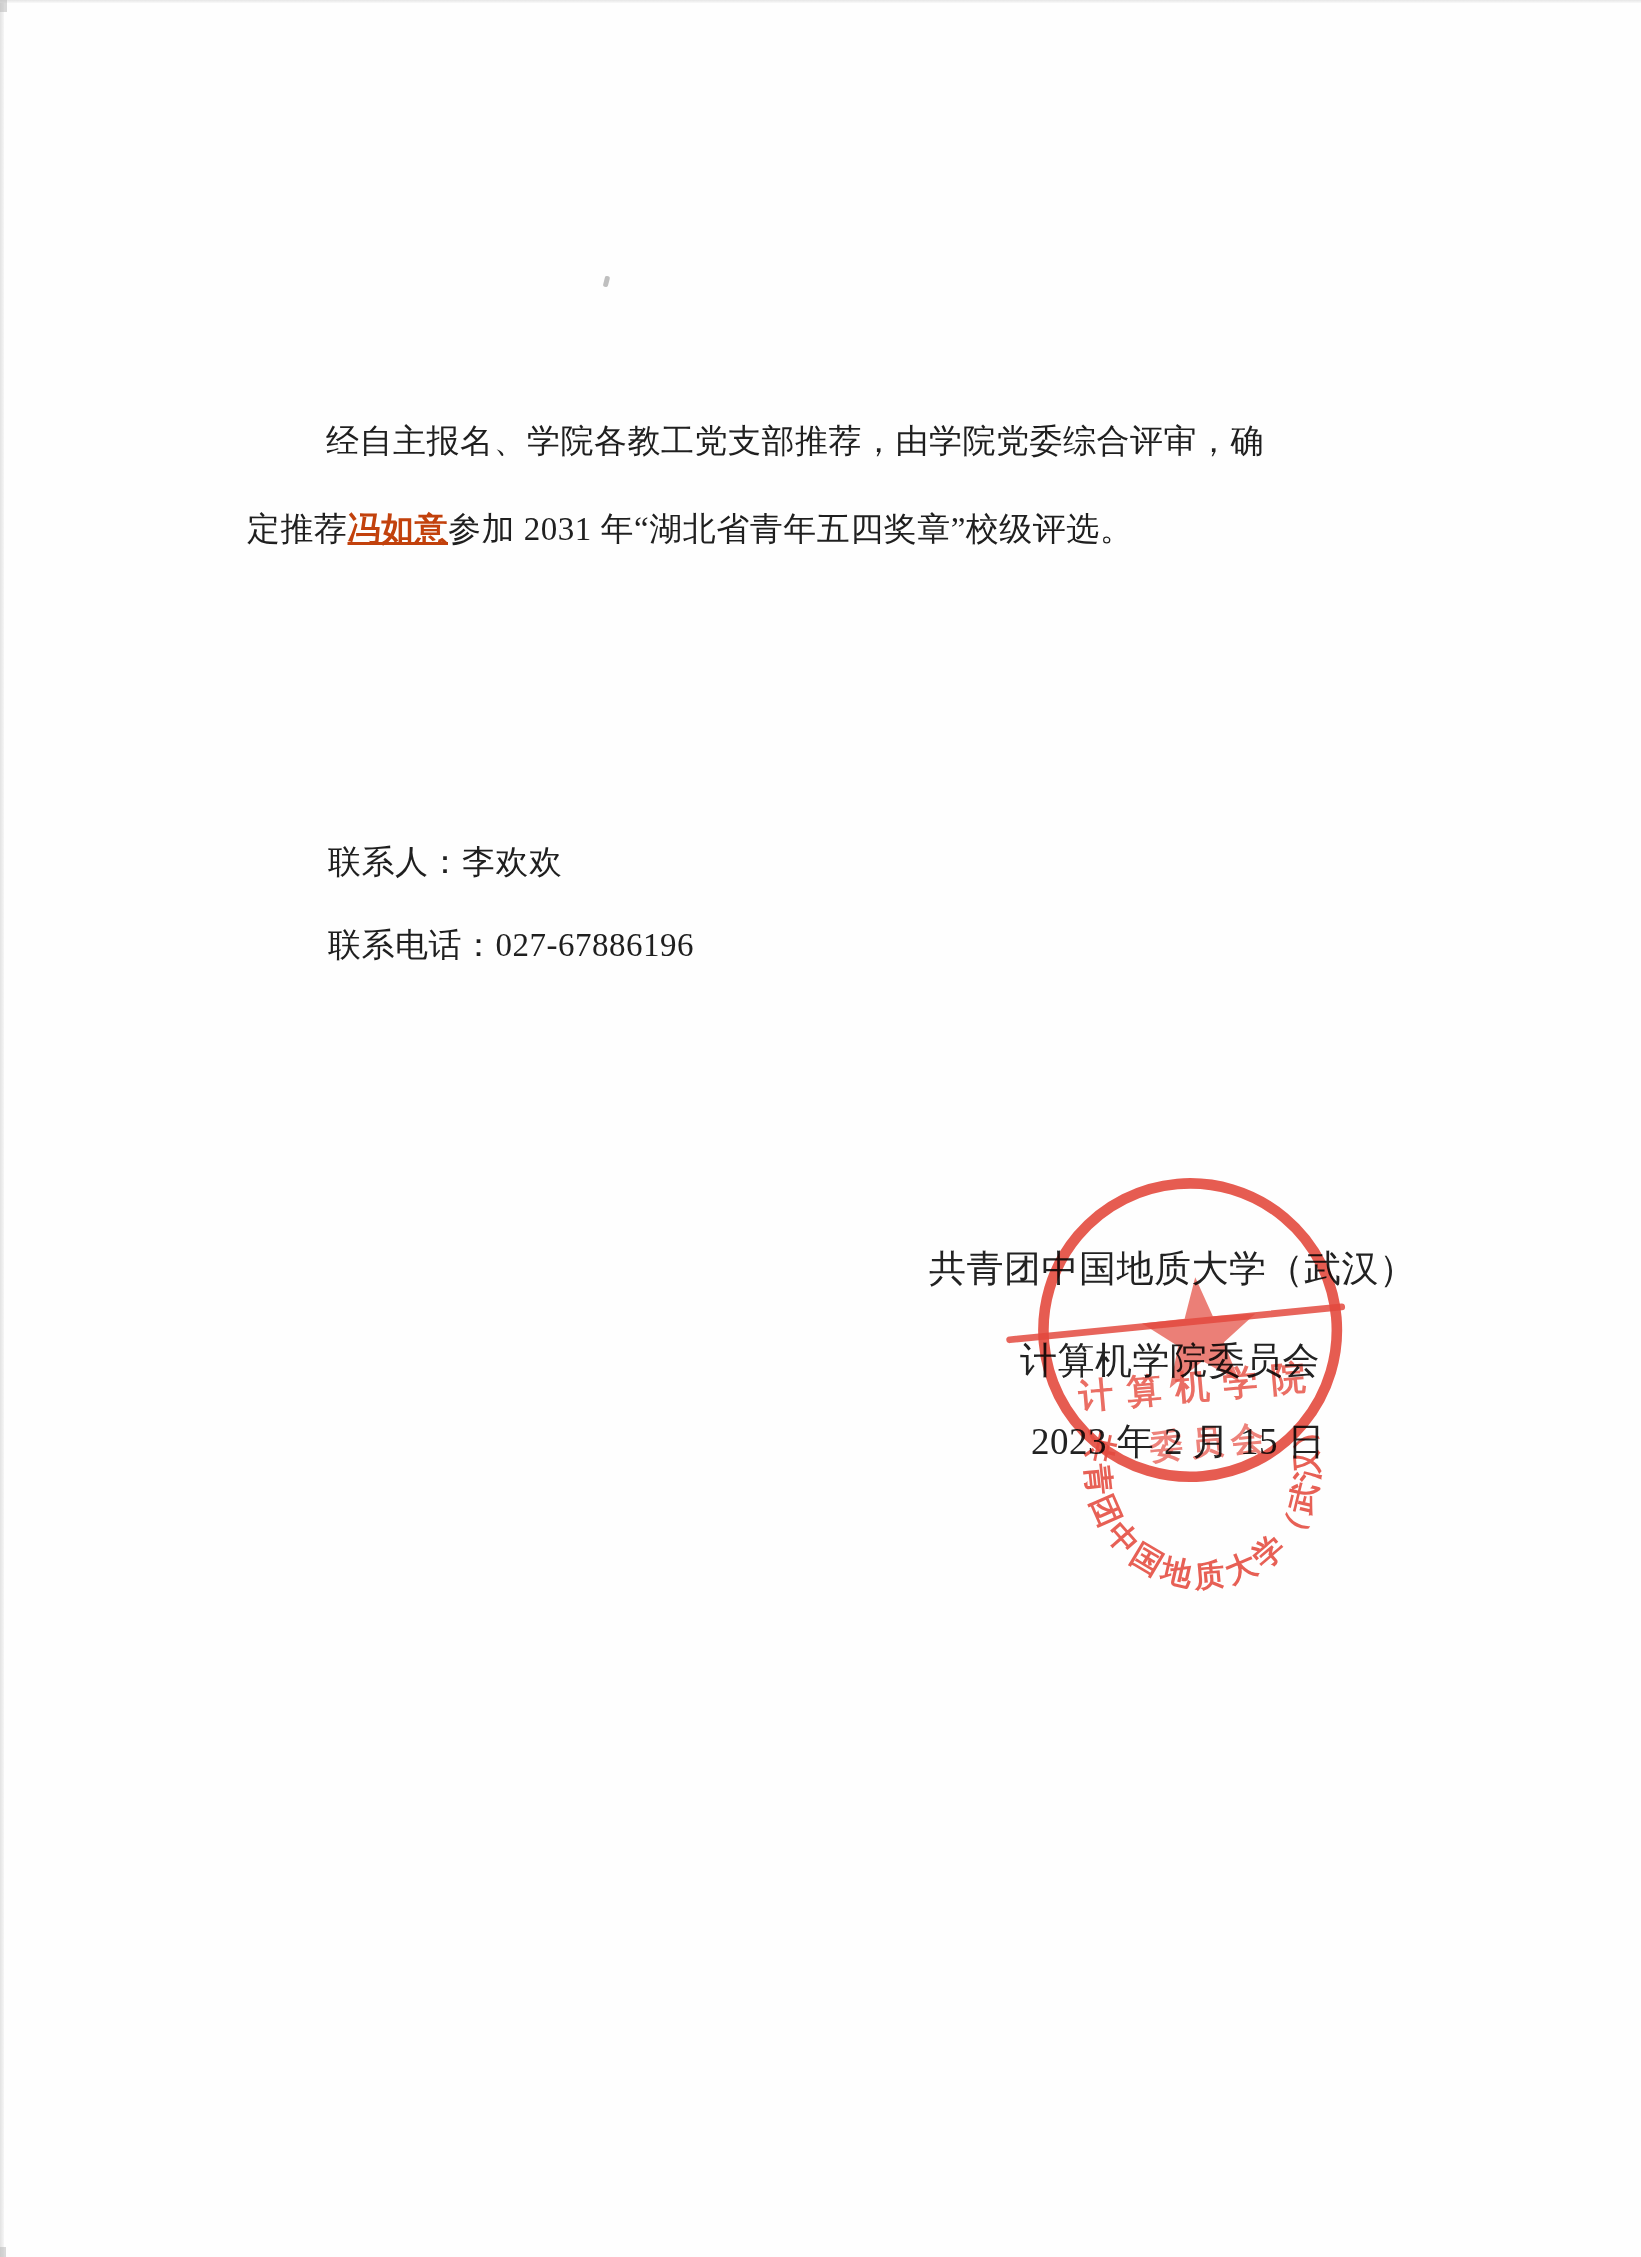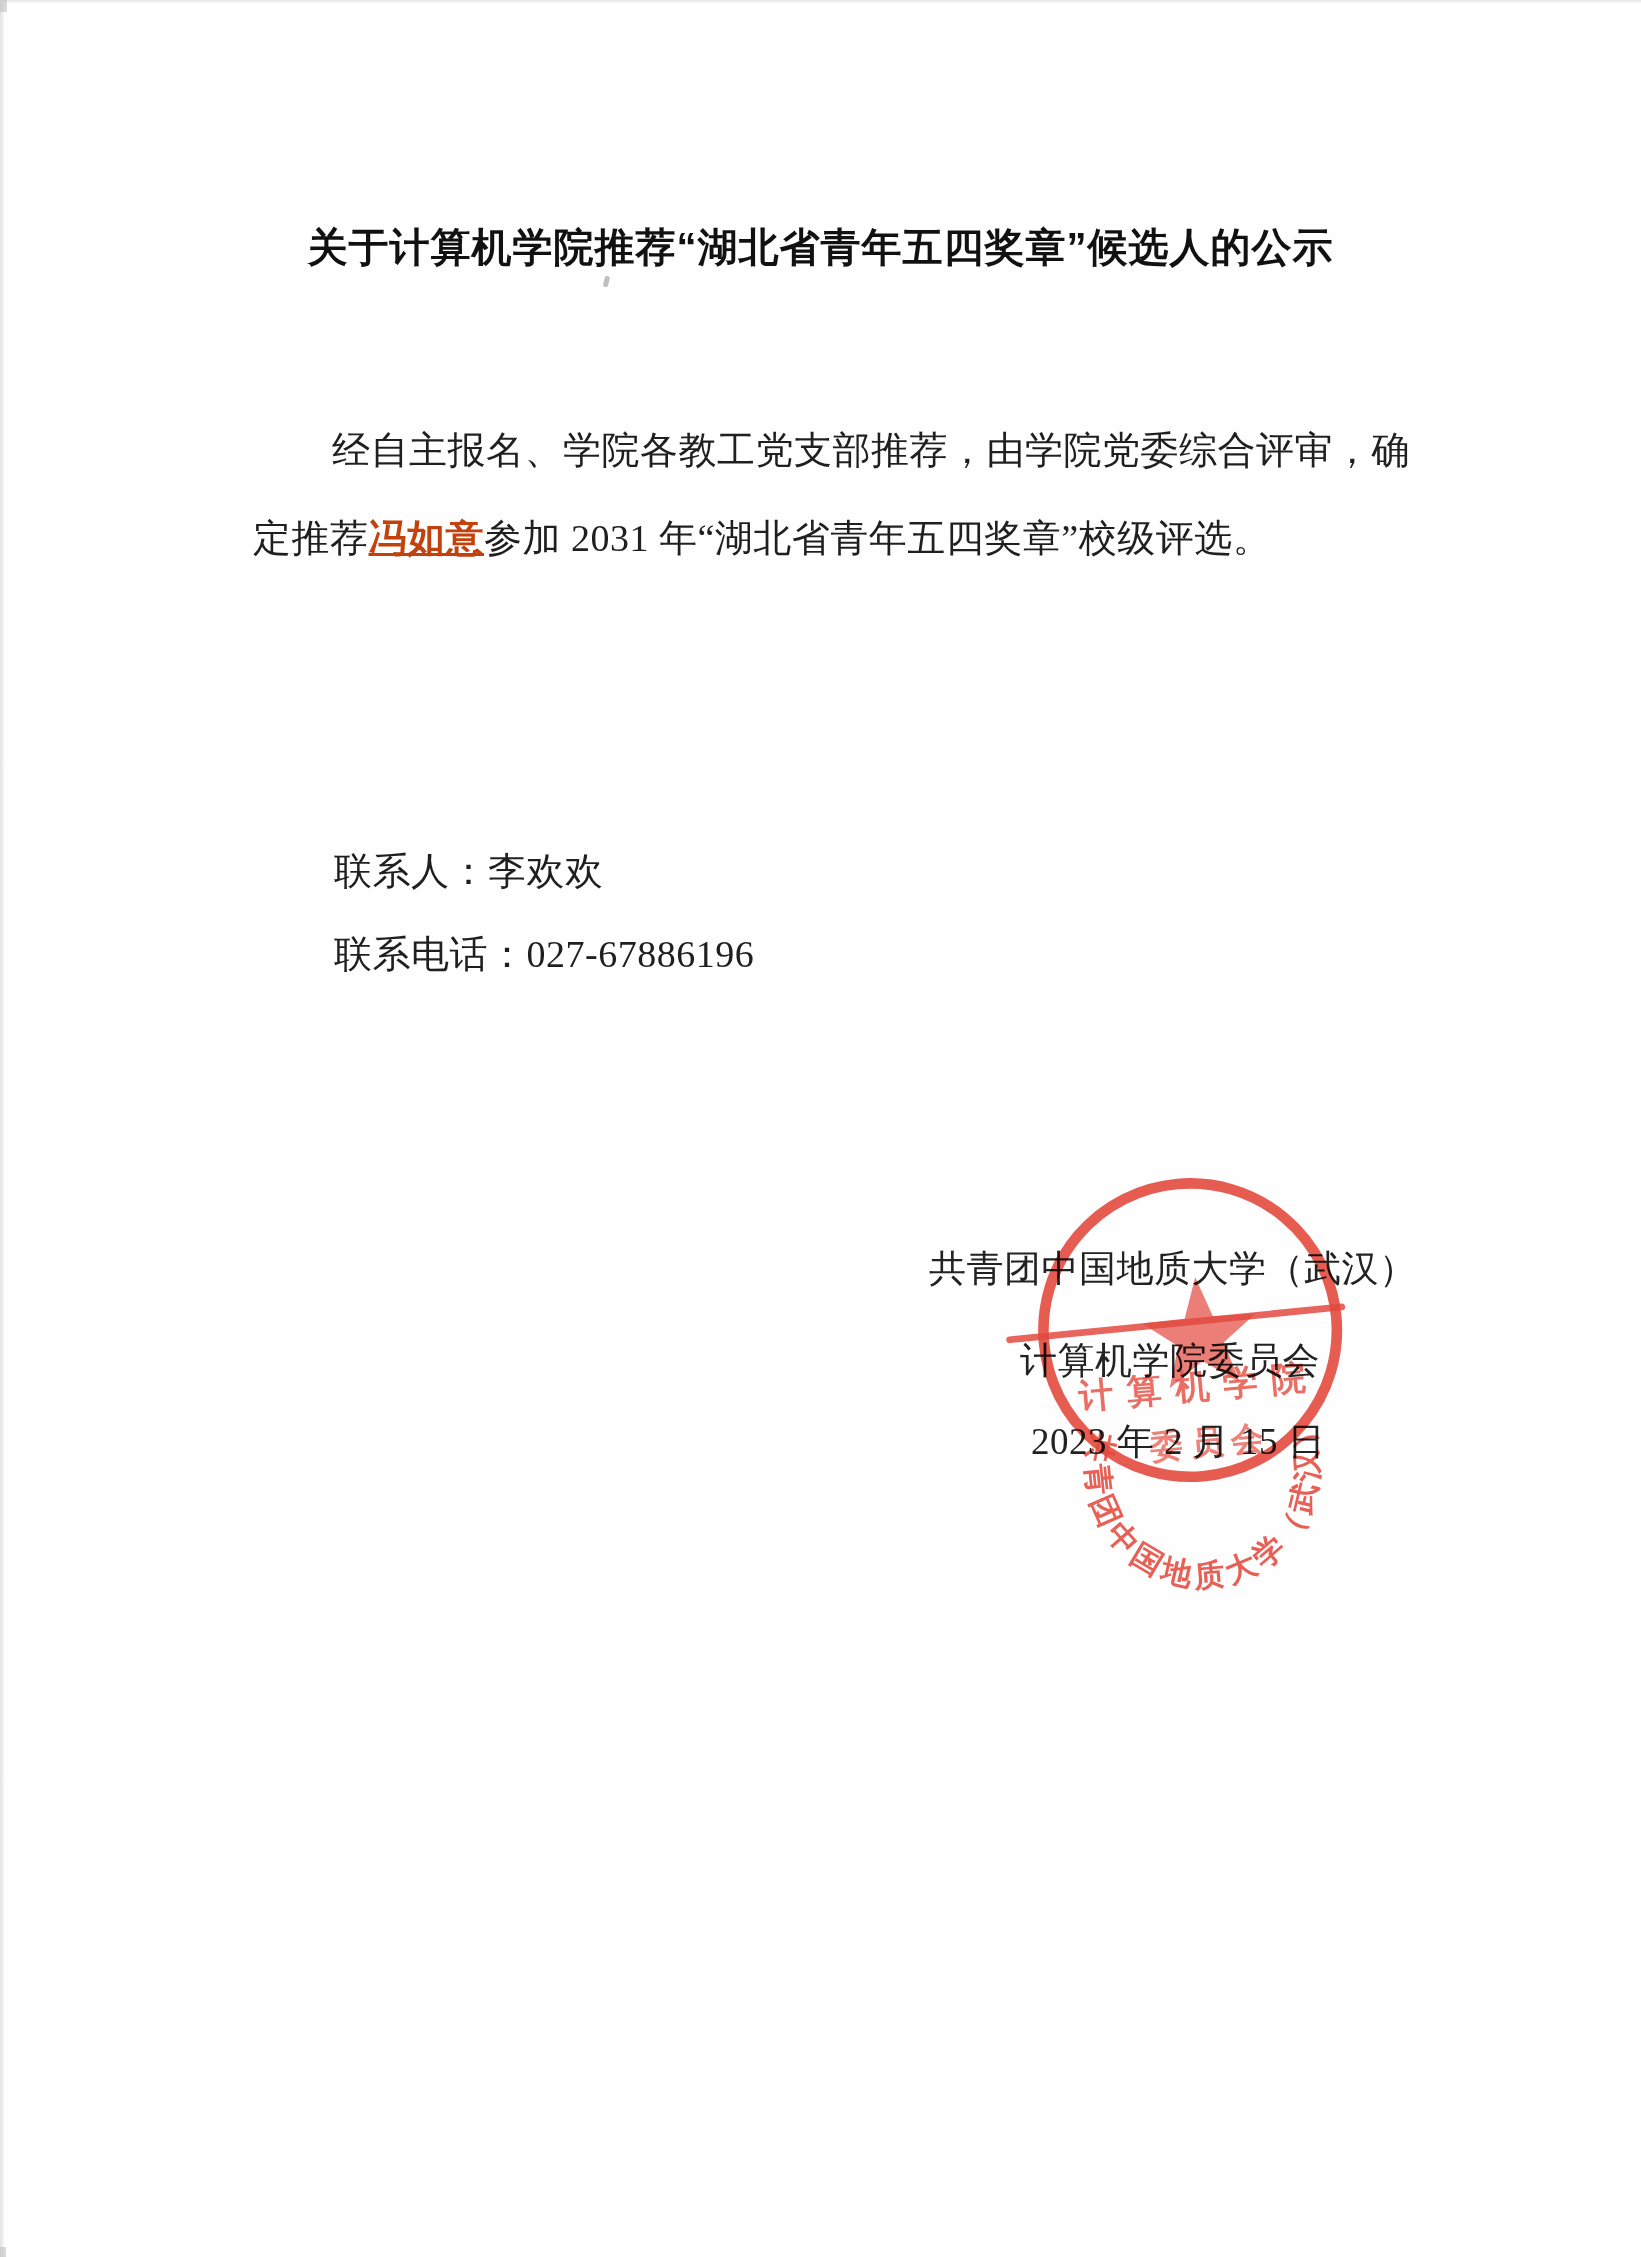--- a/index.html
+++ b/index.html
@@ -22,22 +22,22 @@
     position:absolute;left:0;right:0;top:220px;
     margin:0;text-align:center;
     font-family:"Liberation Sans","DejaVu Sans",sans-serif;
     font-weight:700;font-size:40px;letter-spacing:1px;color:#111111;
   }
   .speck{
     position:absolute;left:604px;top:276px;width:4.8px;height:10.6px;
     background:#8a8a8a;opacity:.55;border-radius:1.9px;transform:rotate(14deg);
   }
   .line{
-    position:absolute;margin:8px;white-space:nowrap;
-    font-size:38px;letter-spacing:0.5px;color:#1f1f1f;
+    position:absolute;margin:2px;white-space:nowrap;
+    font-size:33px;letter-spacing:0.5px;color:#1f1f1f;
   }
   .para1{left:324px;top:417px;}
   .para2{left:245px;top:505px;}
   .para2 b{font-weight:700;color:#c2410c;text-decoration:underline;}
   .d0{left:326px;top:668px;}
   .d1{left:326px;top:753px;}
   .d2{left:326px;top:838px;}
   .d3{left:326px;top:921px;}
 
   .sig-line{
@@ -59,21 +59,20 @@
 </head>
 <body>
 
 <div class="page">
 
   <div class="edge-left"></div>
   <div class="edge-top"></div>
   <div class="corner tl"></div>
   <div class="corner bl"></div>
 
-  <h1 class="title">关于计算机学院推荐“湖北省青年五四奖章”候选人的公示</h1>
   <div class="speck"></div>
 
   <p class="line para1">经自主报名、学院各教工党支部推荐，由学院党委综合评审，确</p>
   <p class="line para2"><span>定推荐</span><b>冯如意</b><span>参加 2031 年“湖北省青年五四奖章”校级评选。</span></p>
 
   <p class="line d2">联系人：李欢欢</p>
   <p class="line d3">联系电话：027-67886196</p>
 
   <p class="sig-line sig1">共青团中国地质大学（武汉）</p>
   <p class="sig-line sig2">计算机学院委员会</p>

